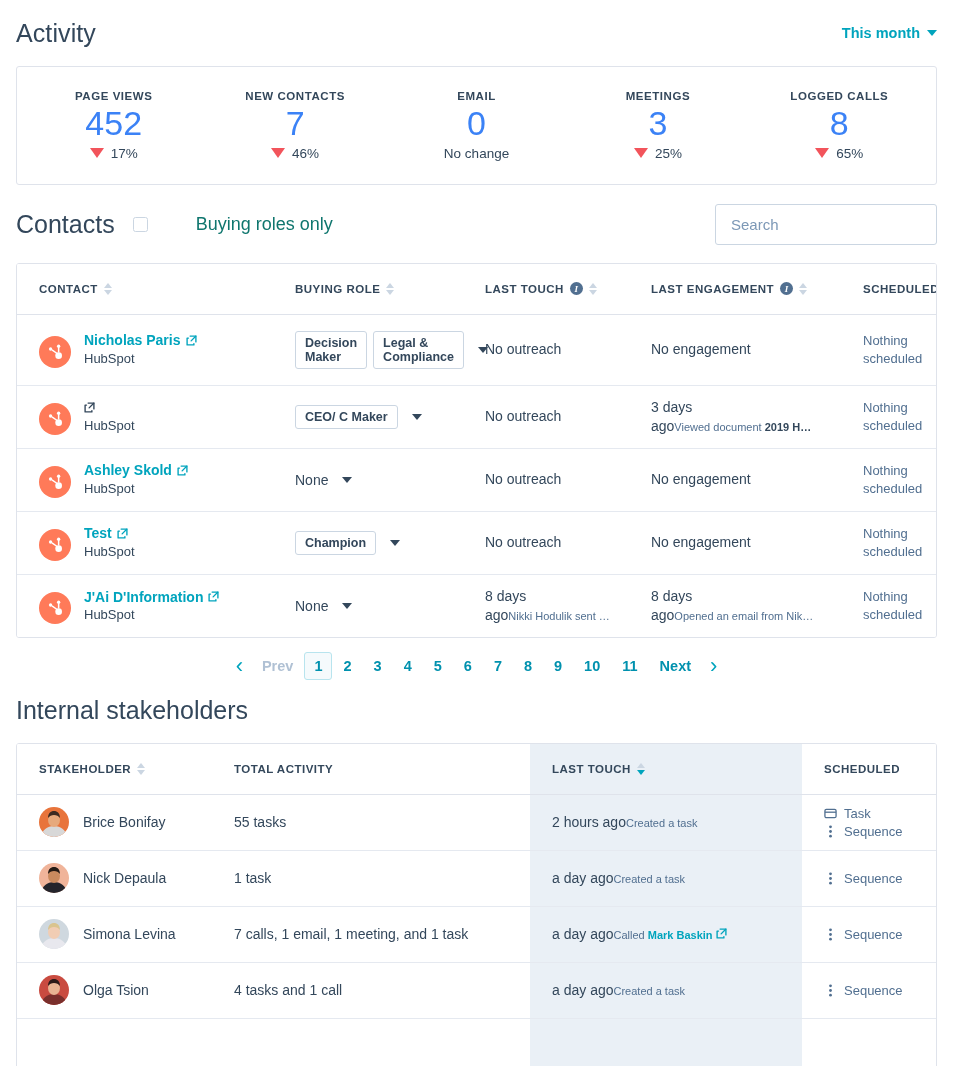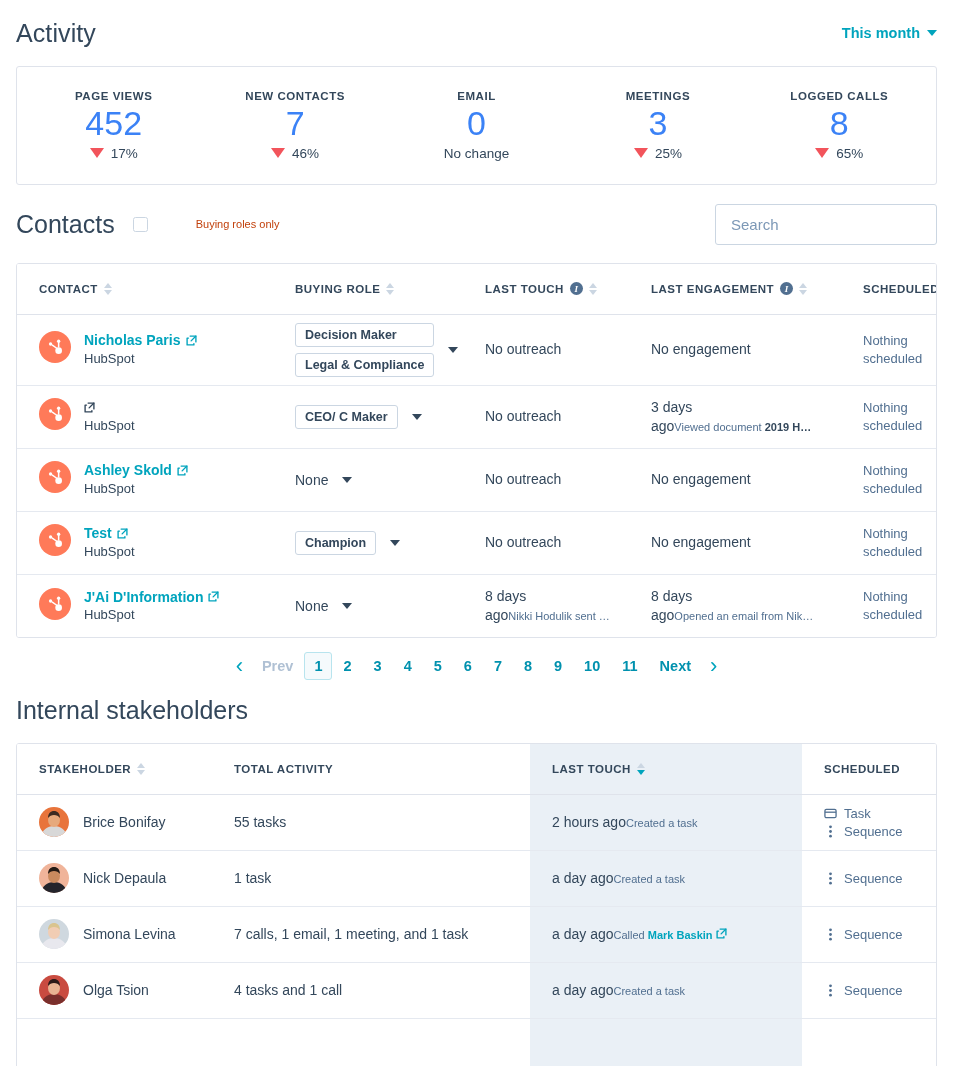--- a/index.html
+++ b/index.html
@@ -27,21 +27,21 @@
   .m-value { font-size: 34px; font-weight: 400; color: #3b82f6; line-height: 1.28; }
   .m-delta { font-size: 13.5px; color: #33475b; display: flex; align-items: center; justify-content: center; gap: 7px; }
   .tri-dn { width: 0; height: 0; border-left: 7px solid transparent; border-right: 7px solid transparent; border-top: 10px solid #f2545b; }
   .m-delta.flat { color: #33475b; }
 
   
   .sec-head { display: flex; align-items: center; height: 78px; }
   .sec-title { font-size: 25px; font-weight: 400; color: #33475b; margin-right: 18px; }
   .chk-wrap { display: flex; align-items: center; gap: 9px; cursor: pointer; }
   .chk { width: 15px; height: 15px; border: 1px solid #cbd6e2; border-radius: 2.5px; background: #fff; }
-  .chk-lbl { font-size: 11px; color: #c2410c; padding-left: 39px; }
+  .chk-lbl { font-size: 18px; color: #0f766e; padding-left: 39px; }
   .search { margin-left: auto; width: 222px; height: 41px; border: 1px solid #cbd6e2; border-radius: 3px; background: #fff;
             display: flex; align-items: center; padding: 0 13px; }
   .search input { border: 0; outline: 0; flex: 1; font-size: 15px; color: #33475b; font-family: inherit; background: transparent; }
   .search input::placeholder { color: #7c98b6; }
 
   
   table { width: 100%; border-collapse: collapse; table-layout: fixed; background: #fff; }
   .tbl-card { border: 1px solid #dfe3eb; border-radius: 3px; overflow: hidden; }
   thead th { background: #fff; border-bottom: 1px solid #dfe3eb; text-align: left;
              font-size: 11.5px; font-weight: 700; letter-spacing: .5px; text-transform: uppercase;
@@ -53,29 +53,29 @@
   .s-dn.active { border-top-color: #00a4bd; }
   .info-i { width: 13px; height: 13px; border-radius: 50%; background: #516f90; color: #fff;
             font-size: 9px; font-weight: 700; display: inline-flex; align-items: center; justify-content: center;
             font-style: italic; font-family: "Liberation Serif", serif; }
   tbody td { border-bottom: 1px solid #e5e9f0; padding: 0 0 0 22px; vertical-align: middle; font-size: 14px; color: #33475b; }
   tbody tr:last-child td { border-bottom: 0; }
 
   
   .ct-row td { height: 63px; }
   .ct-row.tall td { height: 71px; }
-  .cell-contact { display: flex; align-items: flex-start; gap: 13px; }
+  .cell-contact { display: flex; align-items: flex-end; gap: 13px; }
   .sprocket { width: 32px; height: 32px; border-radius: 50%; background: #ff7a59; flex: 0 0 32px; position: relative; }
   .sprocket svg { position: absolute; left: 50%; top: 50%; transform: translate(-50%,-50%); }
   .c-name { font-size: 14px; font-weight: 700; color: #00a4bd; display: flex; align-items: center; gap: 5px; line-height: 1.35; }
   .c-name.blank { min-height: 19px; }
   .c-sub { font-size: 13px; color: #33475b; line-height: 1.35; }
   .extlink { display: inline-block; width: 11px; height: 11px; }
   .badges { display: flex; align-items: center; }
-  .badge-col { display: flex; flex-direction: column; gap: 6px; }
+  .badge-col { display: flex; flex-direction: row; gap: 6px; }
   .badge { border: 1px solid #cbd6e2; border-radius: 3px; padding: 4px 9px; font-size: 12.5px; font-weight: 700; color: #33475b; background: #fff; display: inline-block; }
   .none-txt { font-size: 14px; color: #33475b; }
   .caret-sm { width: 0; height: 0; border-left: 5px solid transparent; border-right: 5px solid transparent; border-top: 6px solid #33475b; margin-left: 14px; }
   .two-line .l1 { font-size: 14px; color: #33475b; line-height: 1.35; }
   .two-line .l2 { font-size: 11px; color: #516f90; line-height: 1.38; white-space: nowrap; overflow: hidden; text-overflow: ellipsis; }
   .two-line .l2 b { color: #33475b; }
   .sched { font-size: 13px; color: #516f90; line-height: 1.35; }
 
   
   .pager { display: flex; align-items: center; justify-content: center; gap: 0; height: 56px; font-size: 14.5px; }

